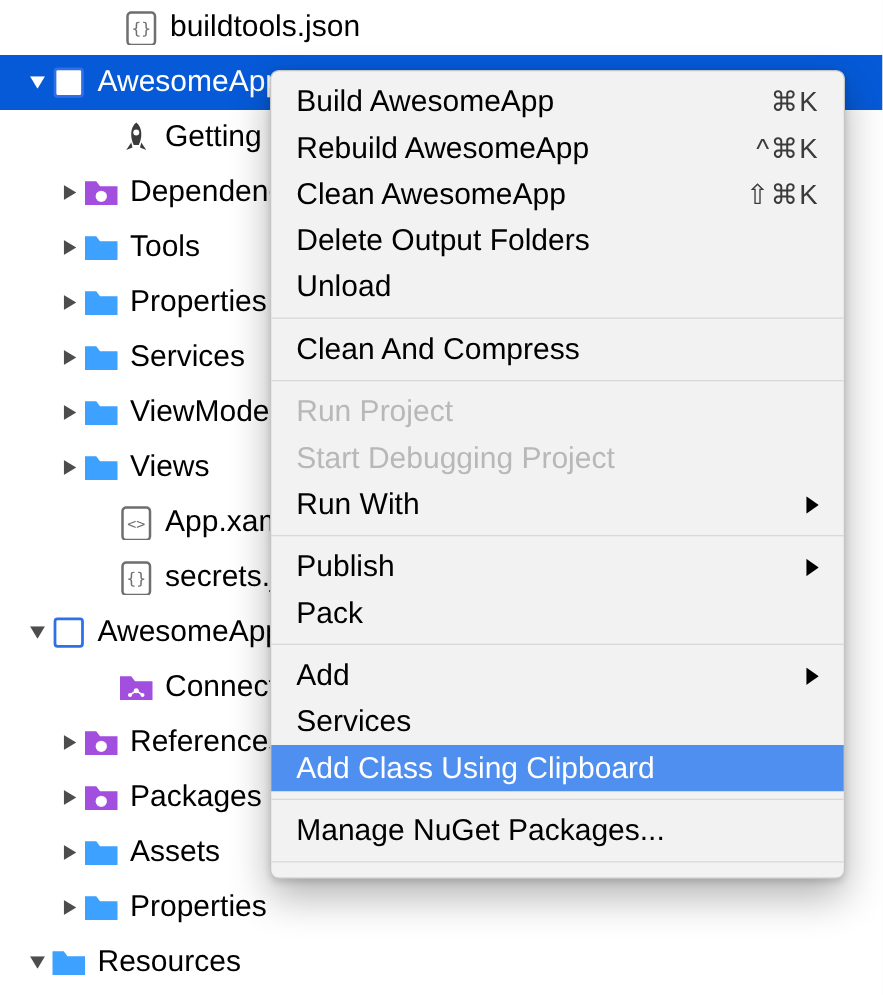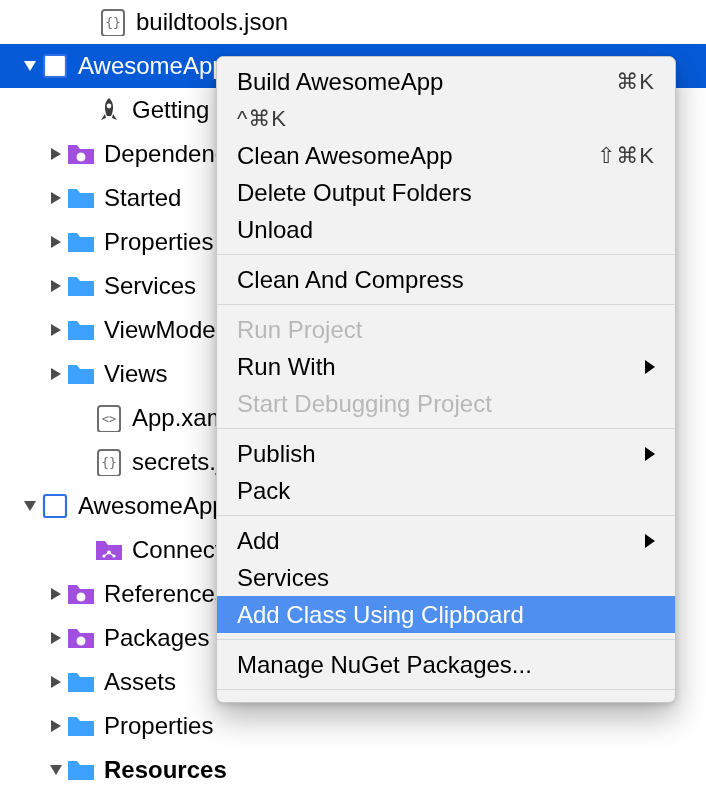--- a/index.html
+++ b/index.html
@@ -27,21 +27,21 @@
   .row.selected{background:var(--sel-row);color:var(--sel-text);}
   .arrow{width:20px;display:flex;justify-content:center;align-items:center;font-size:16px;color:#4d4d4d;flex:0 0 20px;}
   .row.selected .arrow{color:var(--sel-text);}
   .arrow svg{display:block;}
   .icon{width:30px;height:30px;display:flex;align-items:center;justify-content:center;margin-right:6px;flex:0 0 30px;}
   .label{padding-left:2px;}
   .pad0{padding-left:78px;border-radius:11px;}
   .pad1{padding-left:20px;}
   .pad2{padding-left:74px;}
   .pad2b{padding-left:46px;}
-  .pad3{padding-left:46px;font-weight:bold;}
+  .pad3{padding-left:20px;}
 
   
   .menu{position:absolute;left:216px;top:56px;width:458px;background:var(--menu-bg);border:1px solid var(--menu-border);border-radius:7px;box-shadow:0 14px 32px rgba(0,0,0,.30),0 2px 6px rgba(0,0,0,.15);padding:6px 0;font-size:24px;}
   .mitem{display:flex;align-items:center;height:37px;padding:0 20px;color:var(--text);cursor:default;gap:16px;}
   .mitem .mlabel{flex:1 1 auto;white-space:nowrap;overflow:hidden;}
   .mitem.disabled{color:var(--muted);}
   .mitem.hi{background:var(--menu-hi);color:#fff;}
   .mitem .shortcut{font-size:22px;color:var(--shortcut);letter-spacing:1px;font-weight:400;}
   .mitem .sub{width:18px;display:flex;justify-content:flex-end;}
   .msep{height:1px;background:var(--menu-sep);margin:6px 0;}
@@ -144,21 +144,21 @@
         <span class="arrow">
           <svg width="10" height="12" viewBox="0 0 10 12">
             <use href="#ic-arrow-right"></use>
           </svg>
         </span>
         <span class="icon">
           <svg width="28" height="28" viewBox="0 0 28 28">
             <use href="#ic-folder"></use>
           </svg>
         </span>
-        <span class="label">Started</span>
+        <span class="label">Tools</span>
       </div>
       <div class="row pad2b">
         <span class="arrow">
           <svg width="10" height="12" viewBox="0 0 10 12">
             <use href="#ic-arrow-right"></use>
           </svg>
         </span>
         <span class="icon">
           <svg width="28" height="28" viewBox="0 0 28 28">
             <use href="#ic-folder"></use>
@@ -310,51 +310,52 @@
         </span>
         <span class="label">Resources</span>
       </div>
     </div>
 <div class="menu" id="menu">
       <div class="mitem">
         <span class="mlabel">Build AwesomeApp</span>
         <span class="shortcut">⌘K</span>
       </div>
       <div class="mitem">
+        <span class="mlabel">Rebuild AwesomeApp</span>
         <span class="shortcut">^⌘K</span>
       </div>
       <div class="mitem">
         <span class="mlabel">Clean AwesomeApp</span>
         <span class="shortcut">⇧⌘K</span>
       </div>
       <div class="mitem">
         <span class="mlabel">Delete Output Folders</span>
       </div>
       <div class="mitem">
         <span class="mlabel">Unload</span>
       </div>
       <div class="msep"></div>
       <div class="mitem">
         <span class="mlabel">Clean And Compress</span>
       </div>
       <div class="msep"></div>
       <div class="mitem disabled">
         <span class="mlabel">Run Project</span>
+      </div>
+      <div class="mitem disabled">
+        <span class="mlabel">Start Debugging Project</span>
       </div>
       <div class="mitem">
         <span class="mlabel">Run With</span>
         <span class="sub">
           <svg width="10" height="14" viewBox="0 0 10 14">
             <use href="#ic-sub"></use>
           </svg>
         </span>
       </div>
-      <div class="mitem disabled">
-        <span class="mlabel">Start Debugging Project</span>
-      </div>
       <div class="msep"></div>
       <div class="mitem">
         <span class="mlabel">Publish</span>
         <span class="sub">
           <svg width="10" height="14" viewBox="0 0 10 14">
             <use href="#ic-sub"></use>
           </svg>
         </span>
       </div>
       <div class="mitem">

